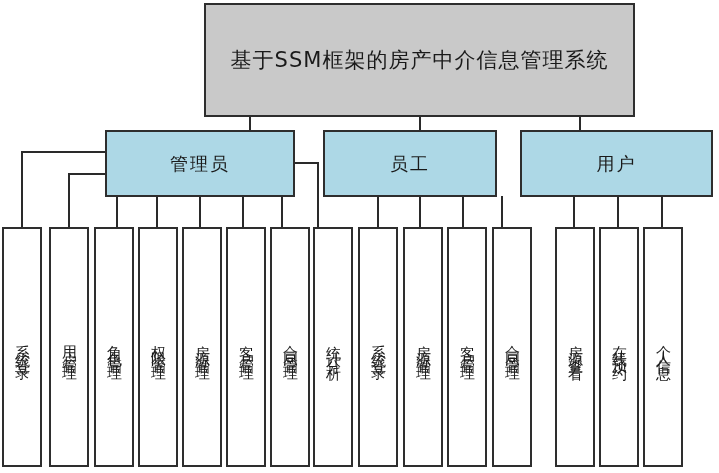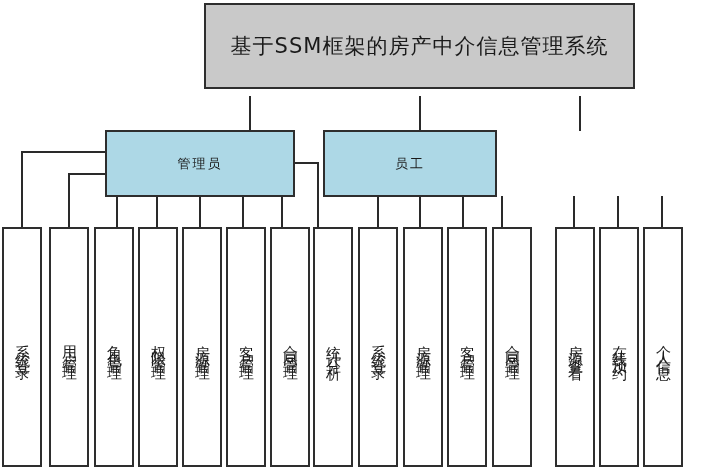--- a/index.html
+++ b/index.html
@@ -28,32 +28,32 @@
     position: absolute;
     border: 2px solid #2e2e2e;
     display: flex;
     align-items: center;
     justify-content: center;
     color: #1a1a1a;
   }
 
   .root-box {
     left: 204px; top: 3px;
-    width: 431px; height: 86px;
+    width: 431px; height: 114px;
     background: #c9c9c9;
     font-size: 21px;
     letter-spacing: 1px;
     white-space: nowrap;
   }
 
   .group-box {
     top: 130px;
     height: 67px;
     background: #add8e6;
-    font-size: 13px;
+    font-size: 18px;
     letter-spacing: 2px;
   }
   .group-admin    { left: 105px; width: 190px; }
   .group-employee { left: 323px; width: 174px; }
   .group-user     { left: 520px; width: 193px; }
 
   .leaf-box {
     top: 227px;
     width: 40px;
     height: 240px;
@@ -100,20 +100,23 @@
   <div class="node root-box">
     <span>基于SSM框架的房产中介信息管理系统</span>
   </div>
 
   <div class="node group-box group-admin">
     <span>管理员</span>
   </div>
   <div class="node group-box group-employee">
     <span>员工</span>
   </div>
+  <div class="node group-box group-user">
+    <span>用户</span>
+  </div>
 
   <div class="node leaf-box" style="left:2px">
       <span class="v-text">系统登录</span>
     </div>
   <div class="node leaf-box" style="left:49px">
       <span class="v-text">用户管理</span>
     </div>
   <div class="node leaf-box" style="left:94px">
       <span class="v-text">角色管理</span>
     </div>

